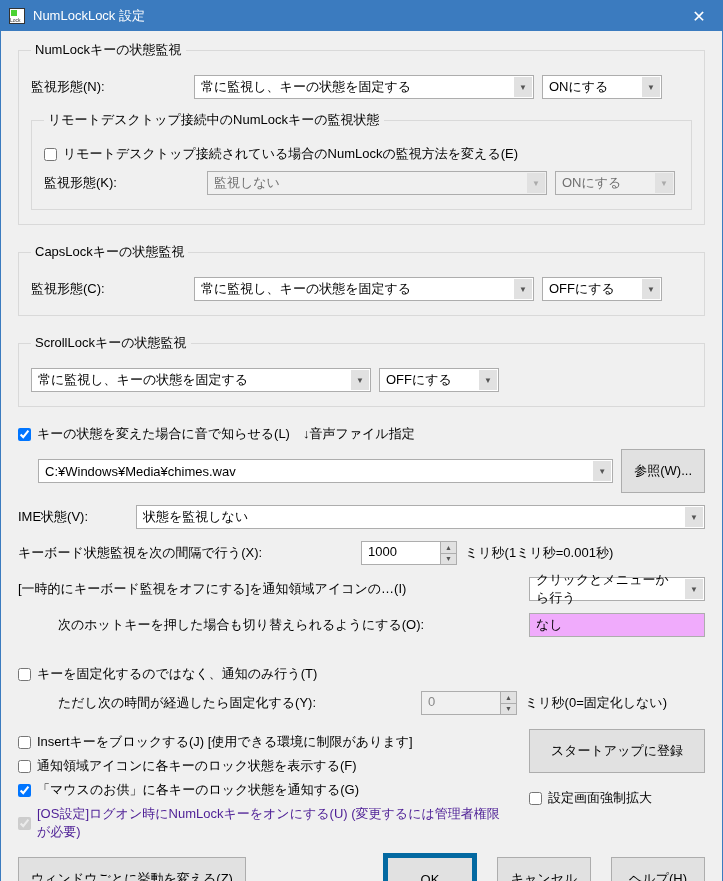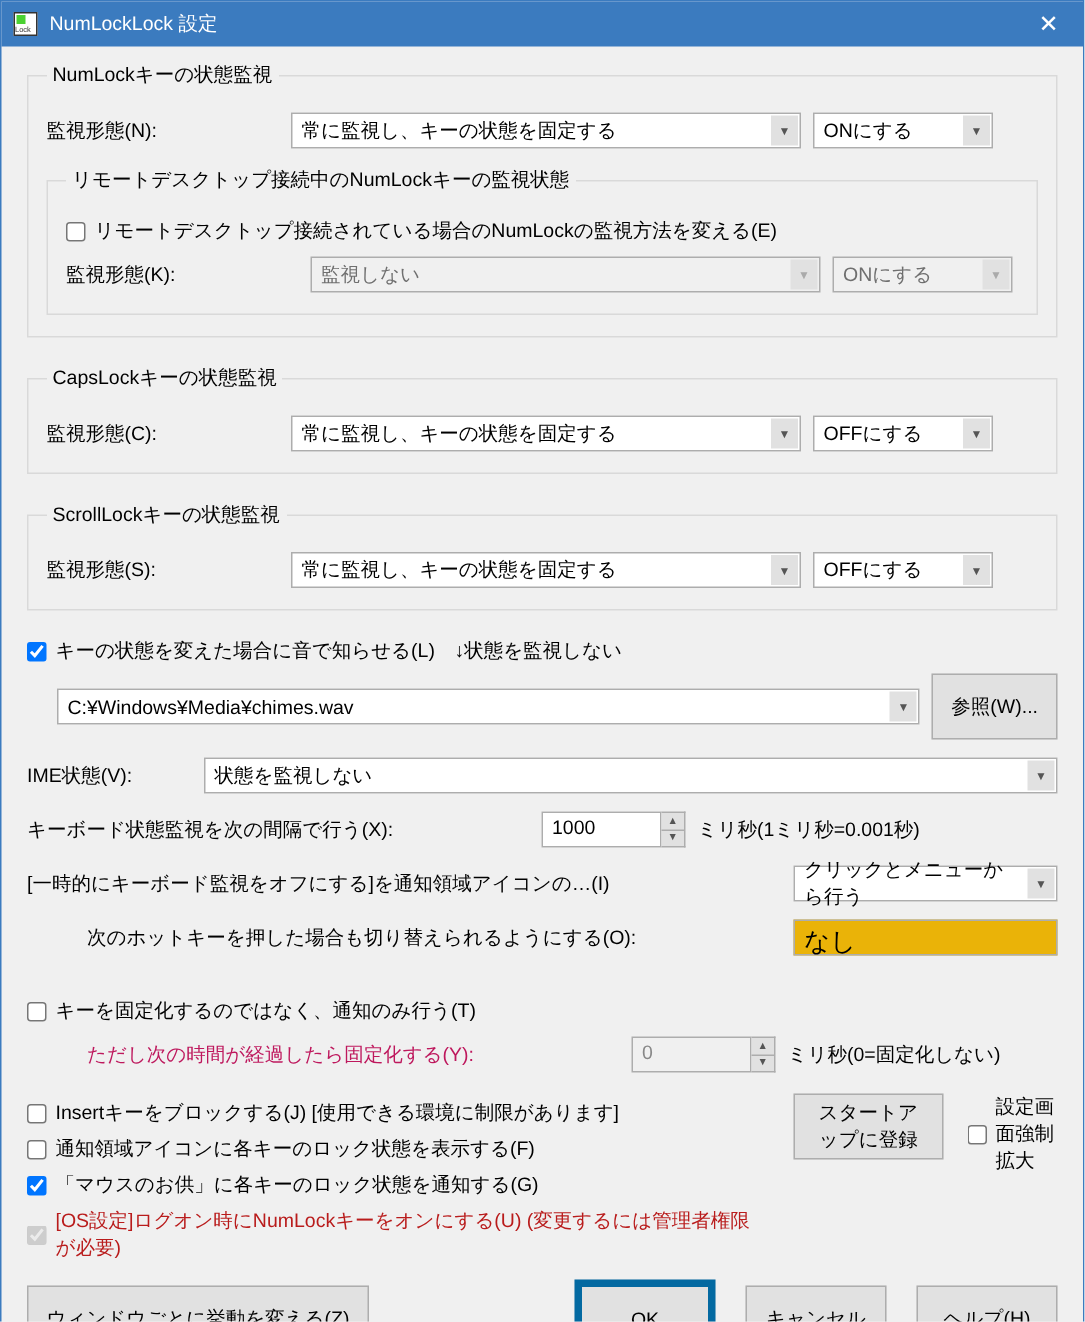--- a/index.html
+++ b/index.html
@@ -130,21 +130,21 @@
       align-items: center;
       gap: 6px;
       font-size: 13px;
       margin-top: 6px;
     }
     input[type="checkbox"] {
       width: 13px;
       height: 13px;
       flex-shrink: 0;
     }
-    .chk-label.disabled { color: #b91c1c; }
+    .chk-label.disabled { color: #4c1d95; }
     .section-row {
       display: flex;
       align-items: center;
       gap: 8px;
       margin-top: 12px;
       font-size: 13px;
     }
     .combo-full { flex: 1; }
     .btn {
       background: #e1e1e1;
@@ -187,24 +187,24 @@
       display: flex;
       align-items: center;
       justify-content: center;
       font-size: 7px;
       line-height: 1;
       color: #555;
     }
     .spin-btns span:first-child { border-bottom: 1px solid #adadad; }
     .text-input {
       border: 1px solid #adadad;
-      background: #eab308;
+      background: #f0abfc;
       padding: 2px 6px;
       height: 24px;
-      font-size: 17px;
+      font-size: 13px;
     }
     .bottom-buttons {
       display: flex;
       gap: 20px;
       margin-top: 12px;
       align-items: center;
     }
     .bottom-buttons .btn { min-width: 94px; }
     .right-col {
       width: 176px;
@@ -268,35 +268,34 @@
         <div class="combo combo-onoff">
           <span>OFFにする</span>
           <div class="combo-btn">▼</div>
         </div>
       </div>
     </fieldset>
 
     <fieldset>
       <legend>ScrollLockキーの状態監視</legend>
       <div class="row">
-        <div class="label-col">監視形態(S):</div>
         <div class="combo combo-mode">
           <span>常に監視し、キーの状態を固定する</span>
           <div class="combo-btn">▼</div>
         </div>
         <div class="combo combo-onoff">
           <span>OFFにする</span>
           <div class="combo-btn">▼</div>
         </div>
       </div>
     </fieldset>
 
     <div class="chk-row">
       <input type="checkbox" checked="" style="">
-      <span class="chk-label">キーの状態を変えた場合に音で知らせる(L)　↓状態を監視しない</span>
+      <span class="chk-label">キーの状態を変えた場合に音で知らせる(L)　↓音声ファイル指定</span>
     </div>
     <div class="section-row" style="margin-top:6px; padding-left:20px;">
       <div class="combo combo-full">
         <span>C:¥Windows¥Media¥chimes.wav</span>
         <div class="combo-btn">▼</div>
       </div>
       <button class="btn">
           <span>参照(W)...</span>
         </button>
     </div>
@@ -332,21 +331,21 @@
     <div class="section-row" style="padding-left:40px;">
       <span style="flex:1;">次のホットキーを押した場合も切り替えられるようにする(O):</span>
       <div class="text-input right-col"><span>なし</span></div>
     </div>
 
     <div class="chk-row" style="margin-top:28px;">
       <input type="checkbox" style="">
       <span class="chk-label">キーを固定化するのではなく、通知のみ行う(T)</span>
     </div>
     <div class="section-row" style="padding-left:40px; margin-top:8px;">
-      <span style="flex:0 0 auto; width:355px; color:#be185d;">ただし次の時間が経過したら固定化する(Y):</span>
+      <span style="flex:0 0 auto; width:355px; color:#000000;">ただし次の時間が経過したら固定化する(Y):</span>
       <div class="spin-wrap">
         <div class="spin-input disabled">0</div>
         <div class="spin-btns">
             <span>▲</span>
             <span>▼</span>
           </div>
       </div>
       <span>ミリ秒(0=固定化しない)</span>
     </div>
 
@@ -362,21 +361,21 @@
         </div>
         <div class="chk-row">
           <input type="checkbox" checked="" style="">
           <span class="chk-label">「マウスのお供」に各キーのロック状態を通知する(G)</span>
         </div>
         <div class="chk-row">
           <input type="checkbox" checked="" disabled="" style="">
           <span class="chk-label disabled">[OS設定]ログオン時にNumLockキーをオンにする(U) (変更するには管理者権限が必要)</span>
         </div>
       </div>
-      <div style="width:176px; display:flex; flex-direction:row; gap:16px; padding-top:2px;">
+      <div style="width:176px; display:flex; flex-direction:column; gap:16px; padding-top:2px;">
         <button class="btn" style="width:100%;">
             <span>スタートアップに登録</span>
           </button>
         <div class="chk-row" style="margin-top:0;">
           <input type="checkbox" style="">
           <span class="chk-label">設定画面強制拡大</span>
         </div>
       </div>
     </div>
 

